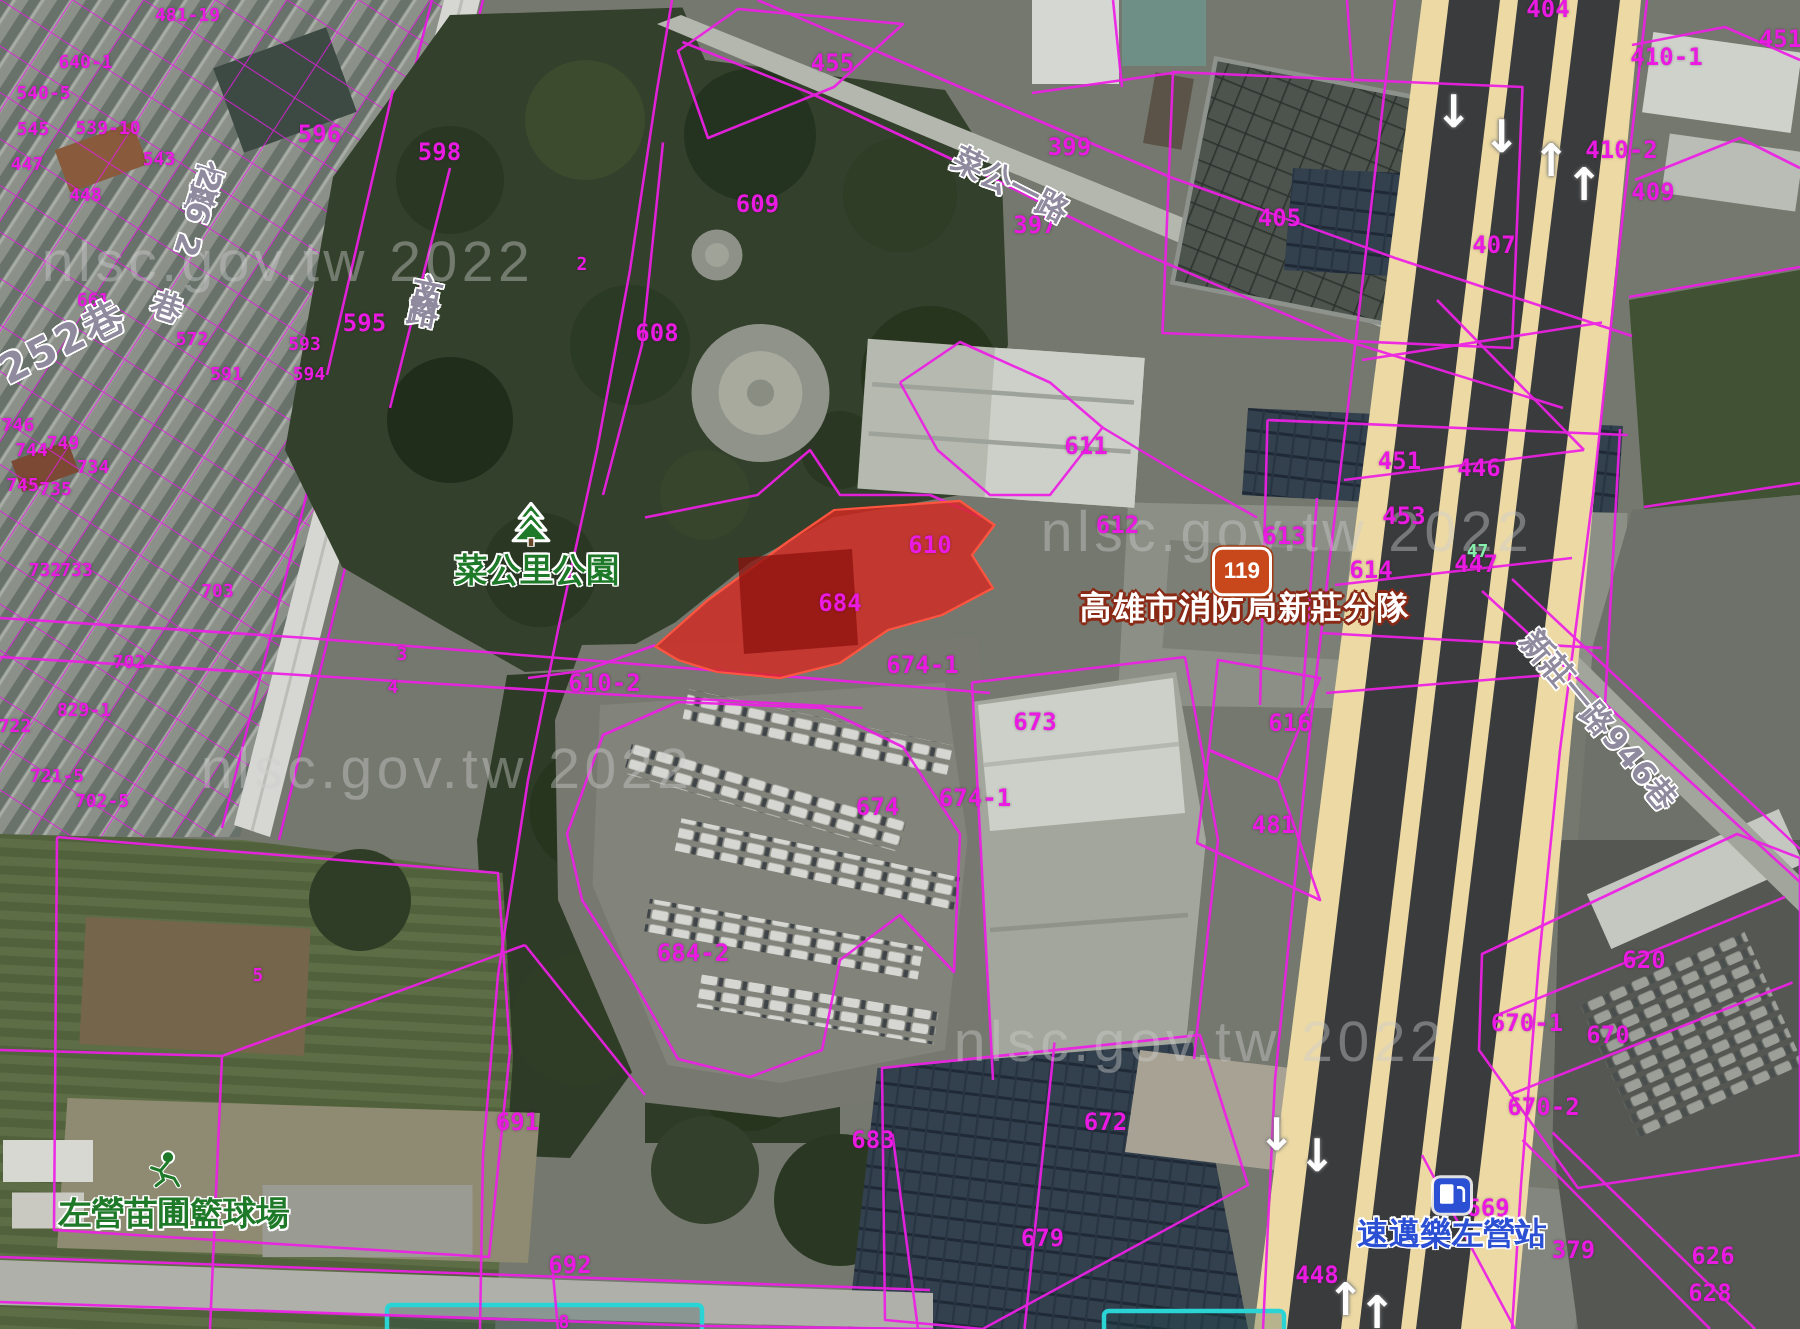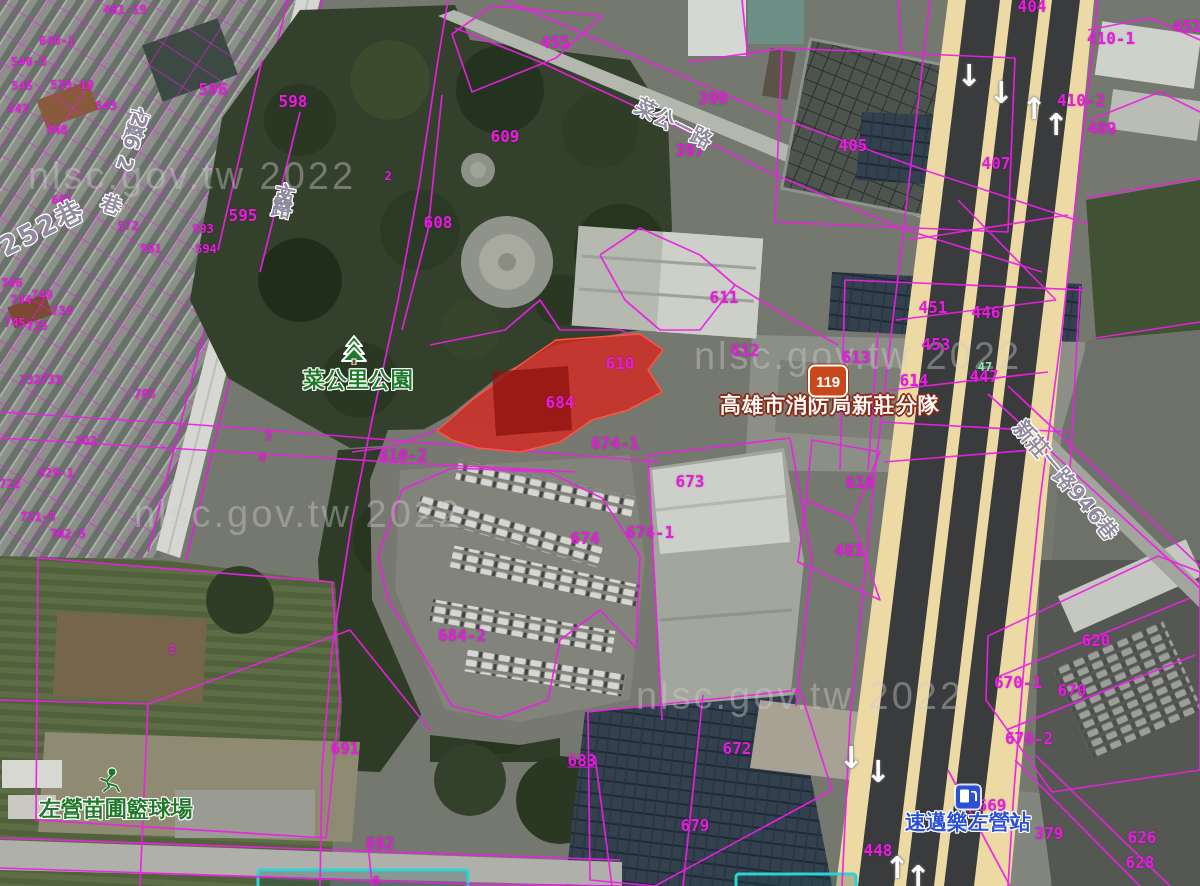--- a/index.html
+++ b/index.html
@@ -391,21 +391,21 @@
       <div class="parcel-label" style="left: 585px; top: 538px; transform: translate(-50%, -50%);">674</div>
       <div class="parcel-label" style="left: 462px; top: 635px; transform: translate(-50%, -50%);">684-2</div>
       <div class="parcel-label" style="left: 860px; top: 482px; transform: translate(-50%, -50%);">616</div>
       <div class="parcel-label" style="left: 849px; top: 550px; transform: translate(-50%, -50%);">481</div>
       <div class="parcel-label" style="left: 1096px; top: 640px; transform: translate(-50%, -50%); text-align: center;">620</div>
       <div class="parcel-label" style="left: 1018px; top: 682px; transform: translate(-50%, -50%);">670-1</div>
       <div class="parcel-label" style="left: 1072px; top: 690px; transform: translate(-50%, -50%);">670</div>
       <div class="parcel-label" style="left: 1029px; top: 738px; transform: translate(-50%, -50%);">670-2</div>
       <div class="parcel-label" style="left: 345px; top: 748px; transform: translate(-50%, -50%);">691</div>
       <div class="parcel-label" style="left: 380px; top: 843px; transform: translate(-50%, -50%);">692</div>
-      <div class="parcel-label" style="left: 582px; top: 760px; transform: translate(-50%, -50%); text-decoration: underline;">683</div>
+      <div class="parcel-label" style="left: 582px; top: 760px; transform: translate(-50%, -50%);">683</div>
       <div class="parcel-label" style="left: 737px; top: 748px; transform: translate(-50%, -50%);">672</div>
       <div class="parcel-label" style="left: 695px; top: 825px; transform: translate(-50%, -50%);">679</div>
       <div class="parcel-label" style="left: 878px; top: 850px; transform: translate(-50%, -50%);">448</div>
       <div class="parcel-label" style="left: 992px; top: 805px; transform: translate(-50%, -50%);">669</div>
       <div class="parcel-label" style="left: 1049px; top: 833px; transform: translate(-50%, -50%);">379</div>
       <div class="parcel-label" style="left: 1142px; top: 837px; transform: translate(-50%, -50%);">626</div>
       <div class="parcel-label" style="left: 1140px; top: 862px; transform: translate(-50%, -50%);">628</div>
       <div class="parcel-label sm" style="left: 388px; top: 176px; transform: translate(-50%, -50%);">2</div>
       <div class="parcel-label sm" style="left: 268px; top: 436px; transform: translate(-50%, -50%);">3</div>
       <div class="parcel-label sm" style="left: 262px; top: 458px; transform: translate(-50%, -50%);">4</div>

